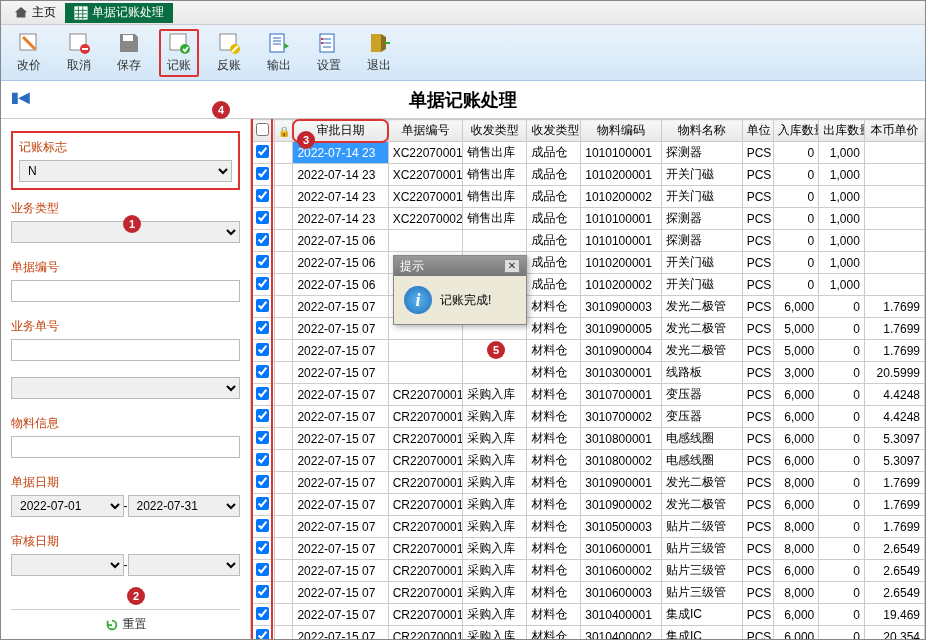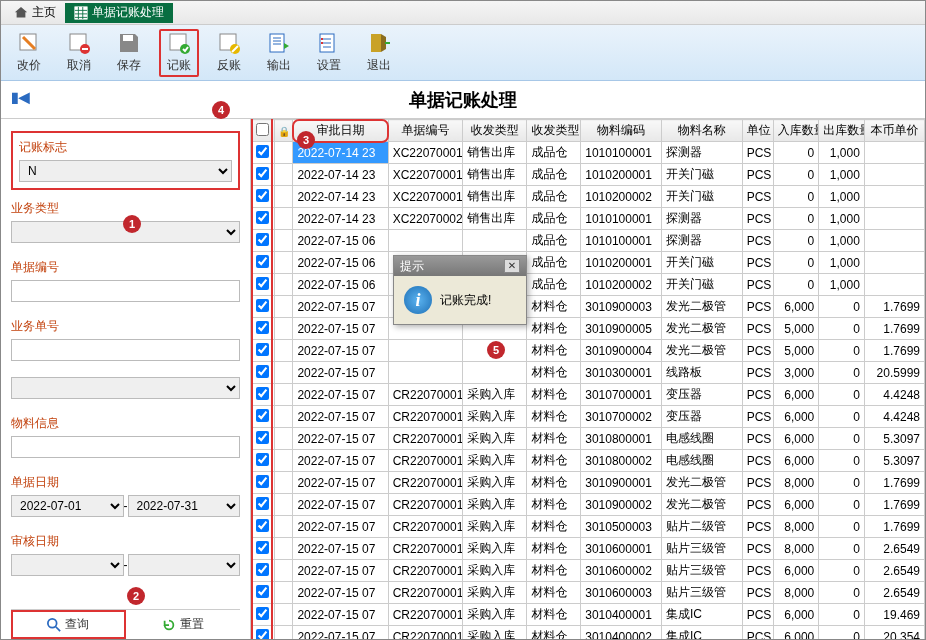--- a/index.html
+++ b/index.html
@@ -173,27 +173,20 @@
       <div class="field">
           <label>审核日期</label>
         <div class="date-row">
           <select><option></option></select>
           <span>-</span>
           <select><option></option></select>
         </div>
       </div>
     </div>
     <div class="sidebar-footer">
-      <div class="sf-btn boxed">
-        <svg width="14" height="14" viewBox="0 0 16 16">
-            <circle cx="6" cy="6" r="5" fill="none" stroke="#2a6ac0" stroke-width="2"></circle>
-            <path d="M10 10l5 5" stroke="#2a6ac0" stroke-width="2"></path>
-          </svg>
-        <span>查询</span>
-      </div>
       <div class="sf-btn">
         <svg width="14" height="14" viewBox="0 0 16 16">
             <path d="M8 3a5 5 0 1 1-5 5" fill="none" stroke="#3a3" stroke-width="2"></path>
             <path d="M3 3v5h5" fill="none" stroke="#3a3" stroke-width="2"></path>
           </svg>
         <span>重置</span>
       </div>
     </div>
   </div>
 

